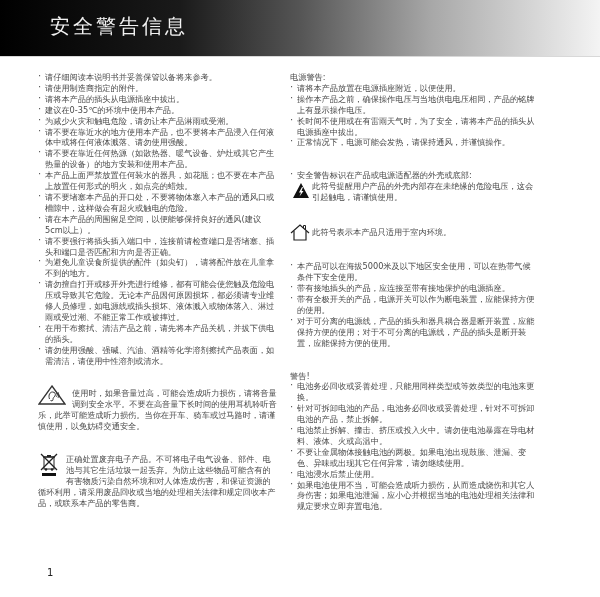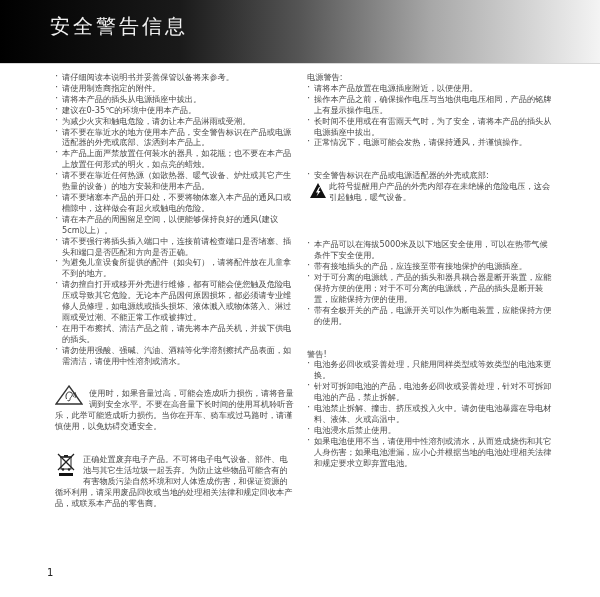--- a/index.html
+++ b/index.html
@@ -1,30 +1,30 @@
 <!DOCTYPE html>
 <html><head>
   <meta charset="utf-8">
   <style>
     * { margin: 0; padding: 0; box-sizing: border-box; }
     html, body { width: 600px; height: 597px; background: #ffffff; overflow: hidden; }
     body { position: relative; font-family: "DejaVu Sans", sans-serif; color: #444; }
 
     .header {
-      position: absolute; left: 0; top: 0; width: 600px; height: 64px;
+      position: absolute; left: 0; top: 0; width: 600px; height: 57px;
       background: linear-gradient(to right, #000000 0%, #1a1a1a 30%, #555555 50%, #a8a8a8 72%, #f4f4f4 100%);
       border-bottom: 1px solid #d8d8d8;
       text-align: center;
     }
     .header .title {
       position: absolute; left: 50px; top: 13px;
       color: #f2f2f2; font-size: 20px; letter-spacing: 3px; font-weight: normal;
     }
 
-    .col { position: absolute; top: 72px; font-size: 8.2px; line-height: 10.9px; color: #4a4a4a; margin-left: 17px; }
+    .col { position: absolute; top: 72px; font-size: 8.2px; line-height: 10.9px; color: #4a4a4a; }
     .col-left { left: 38px; width: 240px; }
     .col-right { left: 290px; width: 245px; }
 
     .bullet-list { list-style: none; }
     .bullet-list li { position: relative; padding-left: 7px; }
     .bullet-list li::before {
       content: "\00B7"; position: absolute; left: 0; top: -1px; font-size: 10px; color: #555;
     }
 
     .section-title { display: block; }
@@ -50,23 +50,23 @@
   <span class="title">安全警告信息</span>
 </div>
 
 <div class="col col-left">
   <ul class="bullet-list">
     <li>请仔细阅读本说明书并妥善保管以备将来参考。</li>
     <li>请使用制造商指定的附件。</li>
     <li>请将本产品的插头从电源插座中拔出。</li>
     <li>建议在0-35℃的环境中使用本产品。</li>
     <li>为减少火灾和触电危险，请勿让本产品淋雨或受潮。</li>
-    <li>请不要在靠近水的地方使用本产品，安全警告标识在产品或电源适配器的外壳或底部、泼洒到本产品上。</li>
+    <li>请不要在靠近水的地方使用本产品，也不要将本产品浸入任何液体中或将任何液体溅落、请勿使用强酸。</li>
+    <li>请不要在靠近任何热源（如散热器、暖气设备、炉灶或其它产生热量的设备）的地方安装和使用本产品。</li>
     <li>本产品上面严禁放置任何装水的器具，如花瓶；也不要在本产品上放置任何形式的明火，如点亮的蜡烛。</li>
-    <li>请不要在靠近任何热源（如散热器、暖气设备、炉灶或其它产生热量的设备）的地方安装和使用本产品。</li>
     <li>请不要堵塞本产品的开口处，不要将物体塞入本产品的通风口或槽隙中，这样做会有起火或触电的危险。</li>
     <li>请在本产品的周围留足空间，以便能够保持良好的通风(建议5cm以上）。</li>
     <li>请不要强行将插头插入端口中，连接前请检查端口是否堵塞、插头和端口是否匹配和方向是否正确。</li>
     <li>为避免儿童误食所提供的配件（如尖钉），请将配件放在儿童拿不到的地方。</li>
     <li>请勿擅自打开或移开外壳进行维修，都有可能会使您触及危险电压或导致其它危险。无论本产品因何原因损坏，都必须请专业维修人员修理，如电源线或插头损坏、液体溅入或物体落入、淋过雨或受过潮、不能正常工作或被摔过。</li>
     <li>在用干布擦拭、清洁产品之前，请先将本产品关机，并拔下供电的插头。</li>
     <li>请勿使用强酸、强碱、汽油、酒精等化学溶剂擦拭产品表面，如需清洁，请使用中性溶剂或清水。</li>
   </ul>
 
   <div class="gap"></div>
@@ -119,43 +119,54 @@
     <li>安全警告标识在产品或电源适配器的外壳或底部:</li>
   </ul>
 
   <div class="symbol-row">
     <span class="sym">
       <svg width="16" height="15" viewBox="0 0 16 15">
         <polygon points="8,0 16,15 0,15" fill="#111"></polygon>
         <polygon points="9,4 6,9.5 8,9.5 6.5,13.5 10.5,8 8.5,8 10,4" fill="#fff"></polygon>
       </svg>
     </span>
-    <span>此符号提醒用户产品的外壳内部存在未绝缘的危险电压，这会引起触电，暖气设备。</span>
+    <span>此符号提醒用户产品的外壳内部存在未绝缘的危险电压，这会引起触电，请谨慎使用。</span>
   </div>
 
   <div class="gap-sm"></div>
 
 
   <div class="gap-sm"></div>
 
+  <div class="symbol-row">
+    <span class="sym" style="left:0; top:-3px;">
+      <svg width="20" height="17" viewBox="0 0 20 17">
+        <polyline points="1,9 10,1 19,9" fill="none" stroke="#222" stroke-width="1.2"></polyline>
+        <polyline points="4,7 4,16 16,16 16,7" fill="none" stroke="#222" stroke-width="1.2"></polyline>
+        <polyline points="13.5,4 13.5,1.5 15.5,1.5 15.5,6" fill="none" stroke="#222" stroke-width="1"></polyline>
+      </svg>
+    </span>
+    <span>此符号表示本产品只适用于室内环境。</span>
+  </div>
 
   <div class="gap-sm"></div>
 
   <ul class="bullet-list">
     <li>本产品可以在海拔5000米及以下地区安全使用，可以在热带气候条件下安全使用。</li>
     <li>带有接地插头的产品，应连接至带有接地保护的电源插座。</li>
+    <li>带有全极开关的产品，电源开关可以作为断电装置，应能保持方便的使用。</li>
     <li>对于可分离的电源线，产品的插头和器具耦合器是断开装置，应能保持方便的使用；对于不可分离的电源线，产品的插头是断开装置，应能保持方便的使用。</li>
-    <li>带有全极开关的产品，电源开关可以作为断电装置，应能保持方便的使用。</li>
   </ul>
 
   <div class="gap"></div>
 
   <span class="section-title">警告!</span>
   <ul class="bullet-list">
     <li>电池务必回收或妥善处理，只能用同样类型或等效类型的电池来更换。</li>
     <li>针对可拆卸电池的产品，电池务必回收或妥善处理，针对不可拆卸电池的产品，禁止拆解。</li>
     <li>电池禁止拆解、撞击、挤压或投入火中。请勿使电池暴露在导电材料、液体、火或高温中。</li>
+    <li>不要让金属物体接触电池的两极。如果电池出现鼓胀、泄漏、变色、异味或出现其它任何异常，请勿继续使用。</li>
     <li>电池浸水后禁止使用。</li>
-    <li>如果电池使用不当，请使用中性溶剂或清水，从而造成烧伤和其它人身伤害；如果电池泄漏，应小心并根据当地的电池处理相关法律和规定要求立即弃置电池。</li>
+    <li>如果电池使用不当，可能会造成听力损伤，从而造成烧伤和其它人身伤害；如果电池泄漏，应小心并根据当地的电池处理相关法律和规定要求立即弃置电池。</li>
   </ul>
 </div>
 
 <span class="page-number">1</span>
 
 </body></html>

